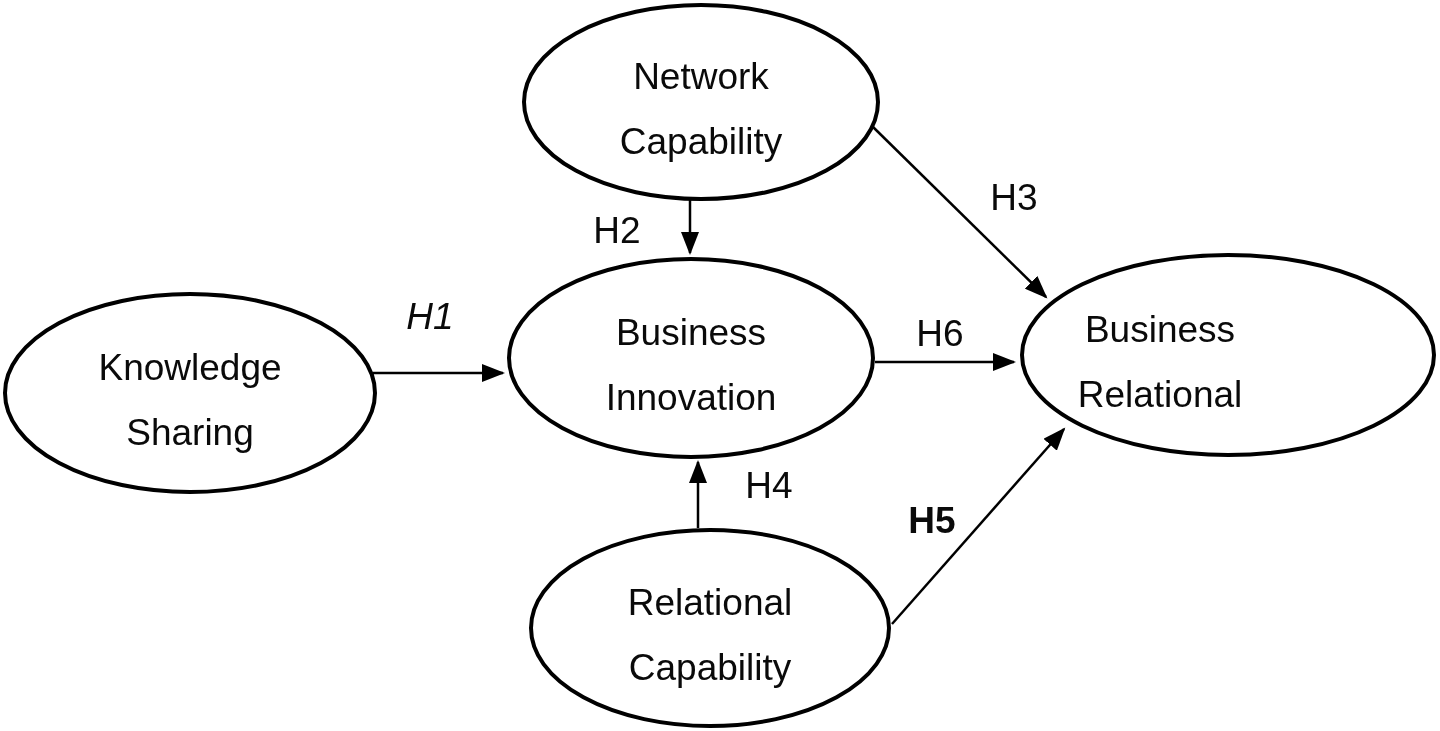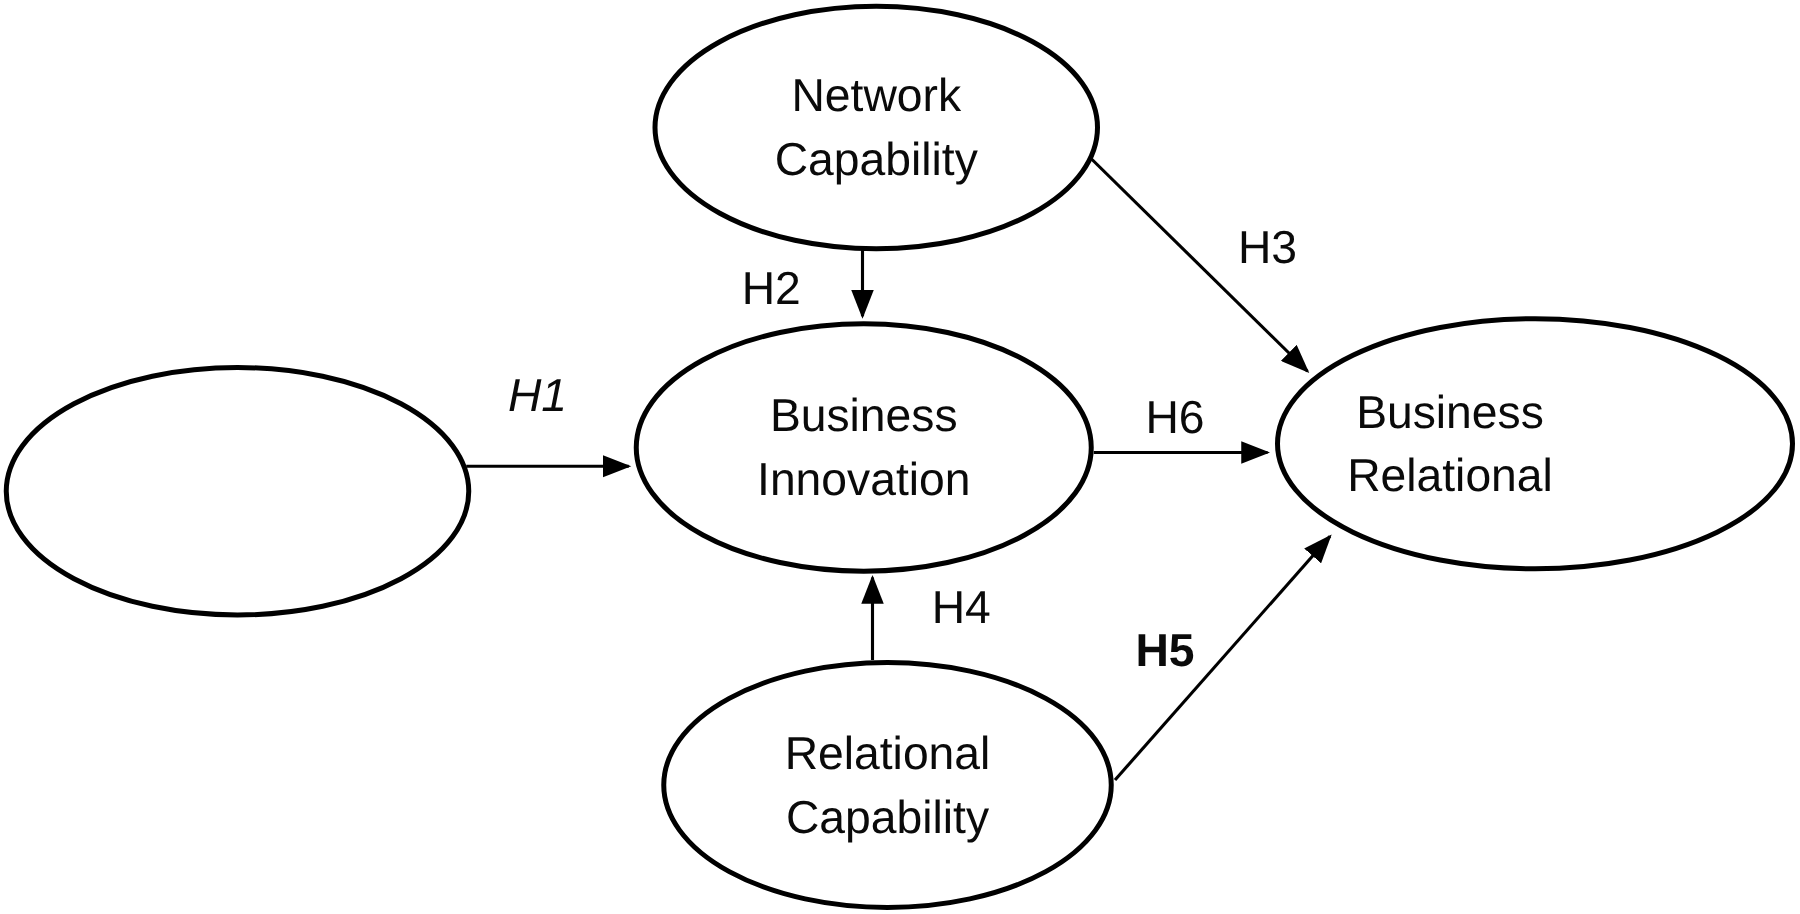--- a/index.html
+++ b/index.html
@@ -24,21 +24,21 @@
   }
   .node-label {
     position: absolute;
     transform: translate(-50%, -50%);
     text-align: center;
     font-size: 37px;
     line-height: 51px;
     white-space: nowrap;
     color: #0a0a0a;
   }
-  .node-label span { display: block; }
+  .node-label span { display: block; margin-top: 14px; }
   .edge-label {
     position: absolute;
     transform: translate(-50%, -50%);
     font-size: 37px;
     line-height: 40px;
     white-space: nowrap;
     color: #0a0a0a;
   }
 </style>
 </head>
@@ -61,20 +61,22 @@
 
     <line x1="373" y1="373" x2="503" y2="373" stroke="#000000" stroke-width="2.5" marker-end="url(#arrowhead)"></line>
     <line x1="690" y1="200" x2="690" y2="253" stroke="#000000" stroke-width="2.5" marker-end="url(#arrowhead)"></line>
     <line x1="872" y1="126" x2="1046" y2="297" stroke="#000000" stroke-width="2.5" marker-end="url(#arrowhead)"></line>
     <line x1="698" y1="528" x2="698" y2="462" stroke="#000000" stroke-width="2.5" marker-end="url(#arrowhead)"></line>
     <line x1="892" y1="624" x2="1064" y2="429" stroke="#000000" stroke-width="2.5" marker-end="url(#arrowhead)"></line>
     <line x1="875" y1="362" x2="1014" y2="362" stroke="#000000" stroke-width="2.5" marker-end="url(#arrowhead)"></line>
   </svg>
 
   <div class="node-label" style="left:190px; top:393px;">
+    <span>Knowledge</span>
+    <span>Sharing</span>
   </div>
   <div class="node-label" style="left:701px; top:102px;">
     <span>Network</span>
     <span>Capability</span>
   </div>
   <div class="node-label" style="left:691px; top:358px;">
     <span>Business</span>
     <span>Innovation</span>
   </div>
   <div class="node-label" style="left:1160px; top:355px;">

